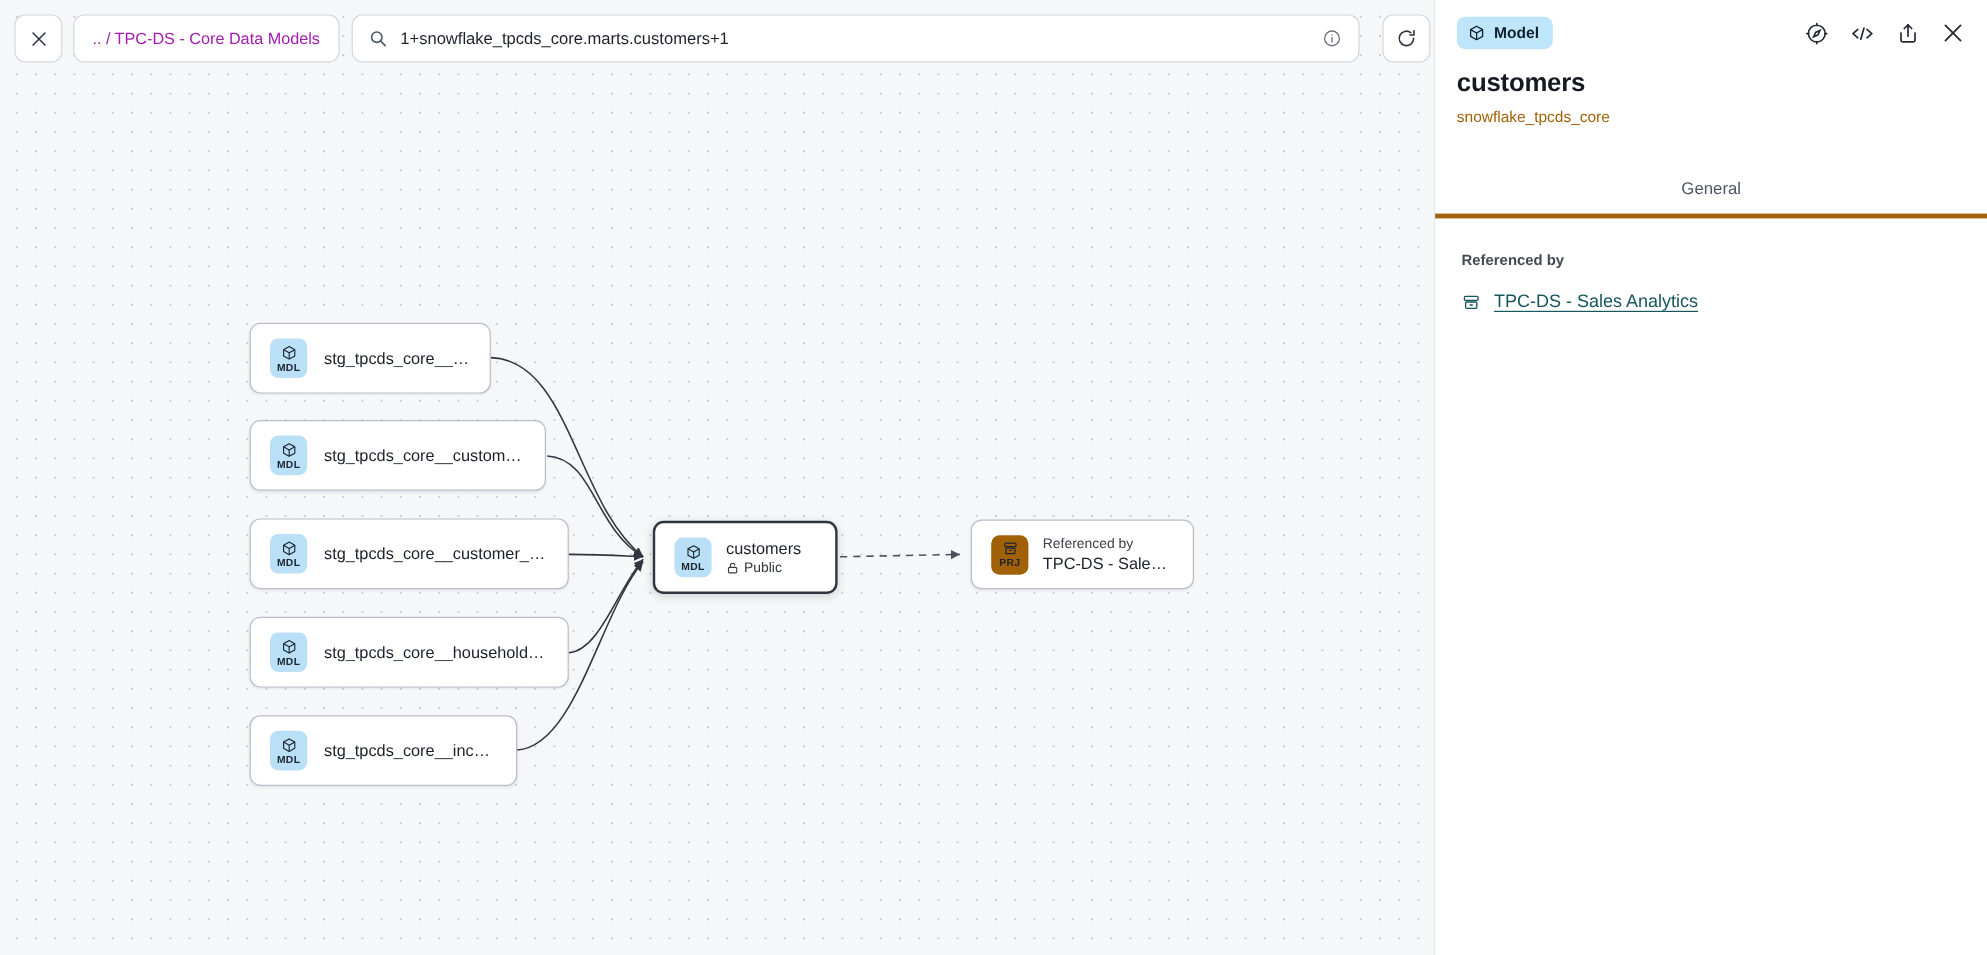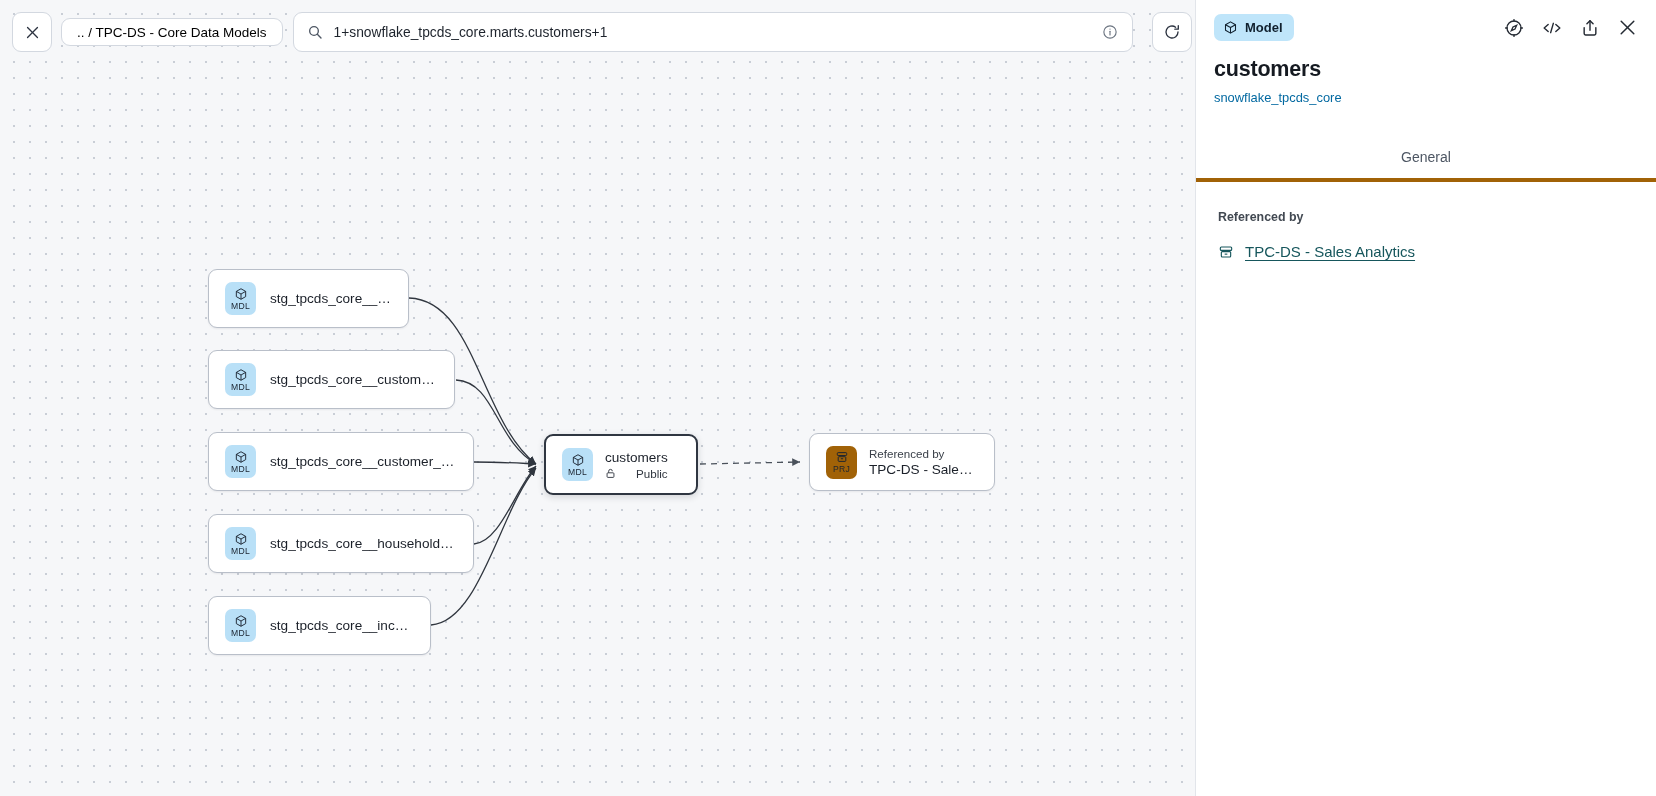--- a/index.html
+++ b/index.html
@@ -33,28 +33,28 @@
   .tb-btn {
     height: 40px; width: 40px;
     background: #ffffff;
     border: 1px solid #d3d8e0;
     border-radius: 9px;
     display: flex; align-items: center; justify-content: center;
     cursor: pointer;
     color: #2c3340;
   }
   .breadcrumb-chip {
-    height: 28px;
+    height: 40px;
     background: #ffffff;
     border: 1px solid #d3d8e0;
     border-radius: 9px;
     display: flex; align-items: center;
     padding: 0 15px;
     font-size: 13.5px;
-    color: #000000;
+    color: #a21caf;
     white-space: nowrap;
     cursor: pointer;
   }
   .search-box {
     height: 40px; width: 840px;
     background: #ffffff;
     border: 1px solid #d3d8e0;
     border-radius: 9px;
     display: flex; align-items: center;
     padding: 0 14px 0 13px;
@@ -95,29 +95,29 @@
     flex: 0 0 auto;
     width: 31px; height: 33px;
     border-radius: 7px;
     background: #b9e0f7;
     color: #1b2430;
     display: flex; flex-direction: column;
     align-items: center; justify-content: center;
     gap: 0px;
   }
   .node-badge.prj { background: #a16207; }
-  .badge-text { font-size: 8.6px; font-weight: 400; letter-spacing: .3px; line-height: 1; margin-top: 1px; }
+  .badge-text { font-size: 8.6px; font-weight: 700; letter-spacing: .3px; line-height: 1; margin-top: 1px; }
   .node-body { display: flex; flex-direction: column; justify-content: center; min-width: 0; gap: 2px; }
   .node-title {
     font-size: 13.6px; color: #1b2029;
     white-space: nowrap; overflow: hidden; text-overflow: ellipsis;
   }
   .node-sub {
     font-size: 11.6px; color: #30363f;
-    display: flex; align-items: center; gap: 20px;
+    display: flex; align-items: center; gap: 4px;
     white-space: nowrap;
   }
   .node-kicker { font-size: 11.6px; color: #3a4049; white-space: nowrap; }
 
   
   .panel {
     position: relative;
     flex: 0 0 461px; width: 461px; height: 796px;
     background: #ffffff;
     border-left: 1px solid #e2e5ea;
@@ -131,21 +131,21 @@
     display: inline-flex; align-items: flex-end; gap: 7px;
     background: #bfe5fa; color: #10202e;
     border-radius: 7px;
     padding: 6px 11px 6px 9px;
     font-size: 13px; font-weight: 600;
   }
   .panel-actions { display: flex; align-items: center; gap: 17px; color: #242a33; }
   .panel-actions > span { display: flex; cursor: pointer; }
   .panel-heading { padding: 16px 18px 0 18px; }
   .panel-title { font-size: 21.5px; font-weight: 700; color: #151a21; letter-spacing: -.2px; }
-  .panel-subtitle { font-size: 12.9px; color: #0369a1; margin-top: 8px; }
+  .panel-subtitle { font-size: 12.9px; color: #a16207; margin-top: 8px; }
 
   .tabs {
     display: flex; align-items: flex-end; gap: 0;
     padding: 0 18px; margin-top: 34px;
     border-bottom: 4px solid #a16207;
     justify-content: center;
   }
   .tab {
     display: flex; align-items: center; gap: 9px;
     padding: 10px 14px 11px 14px;

